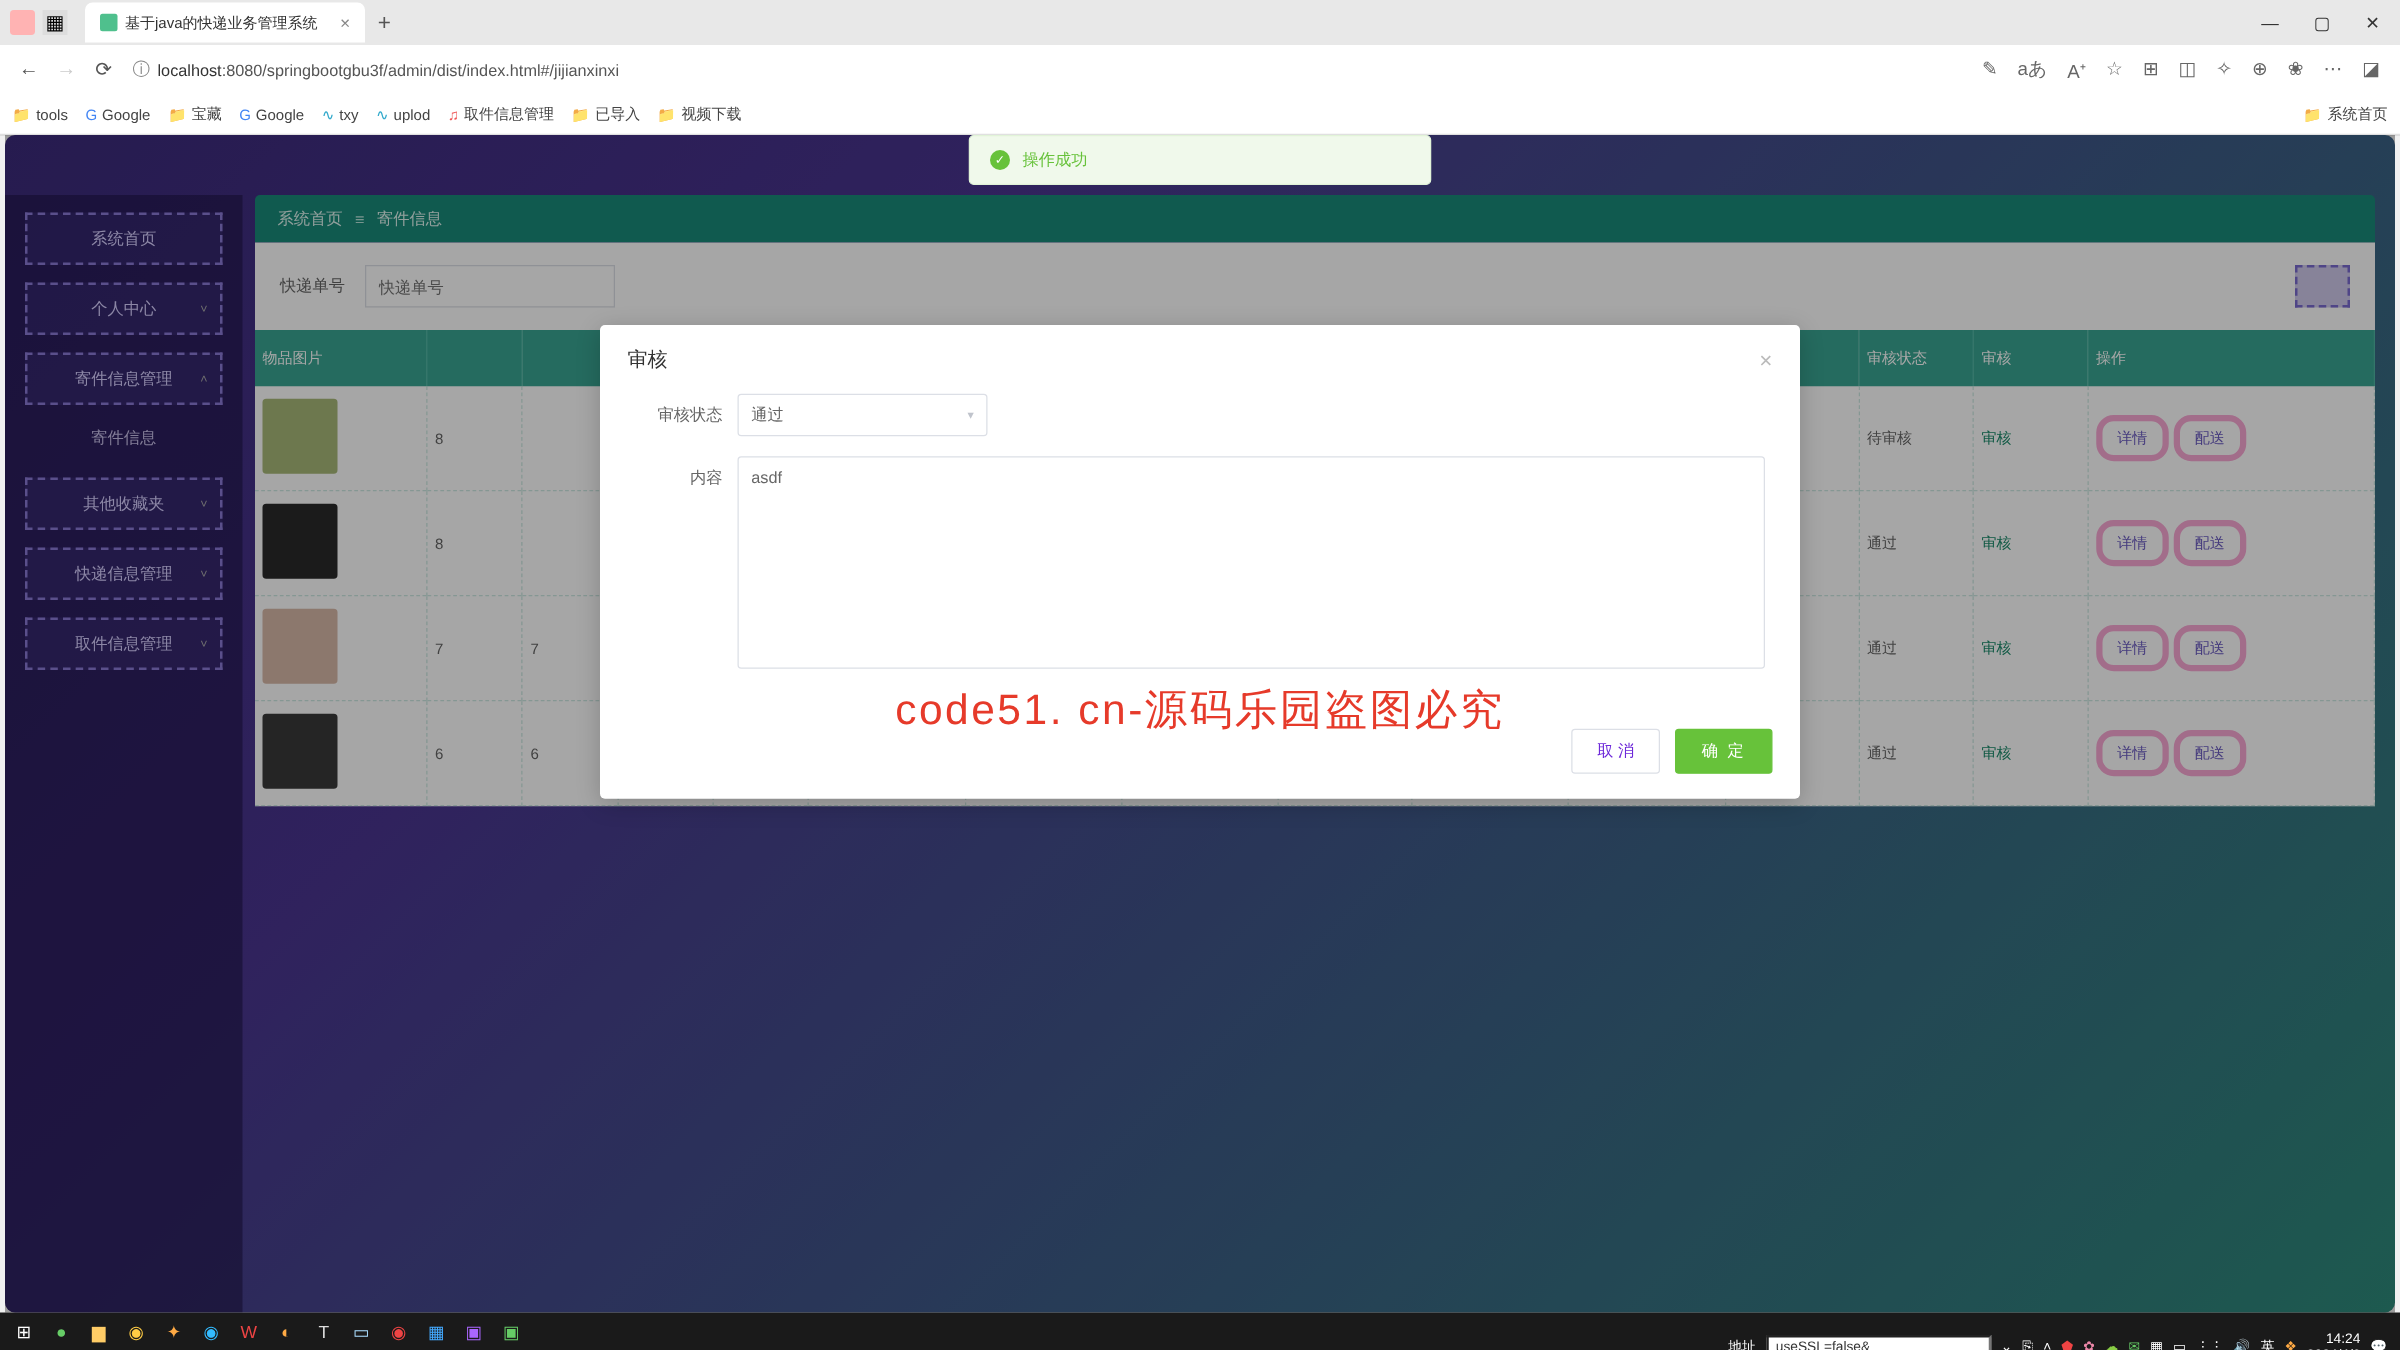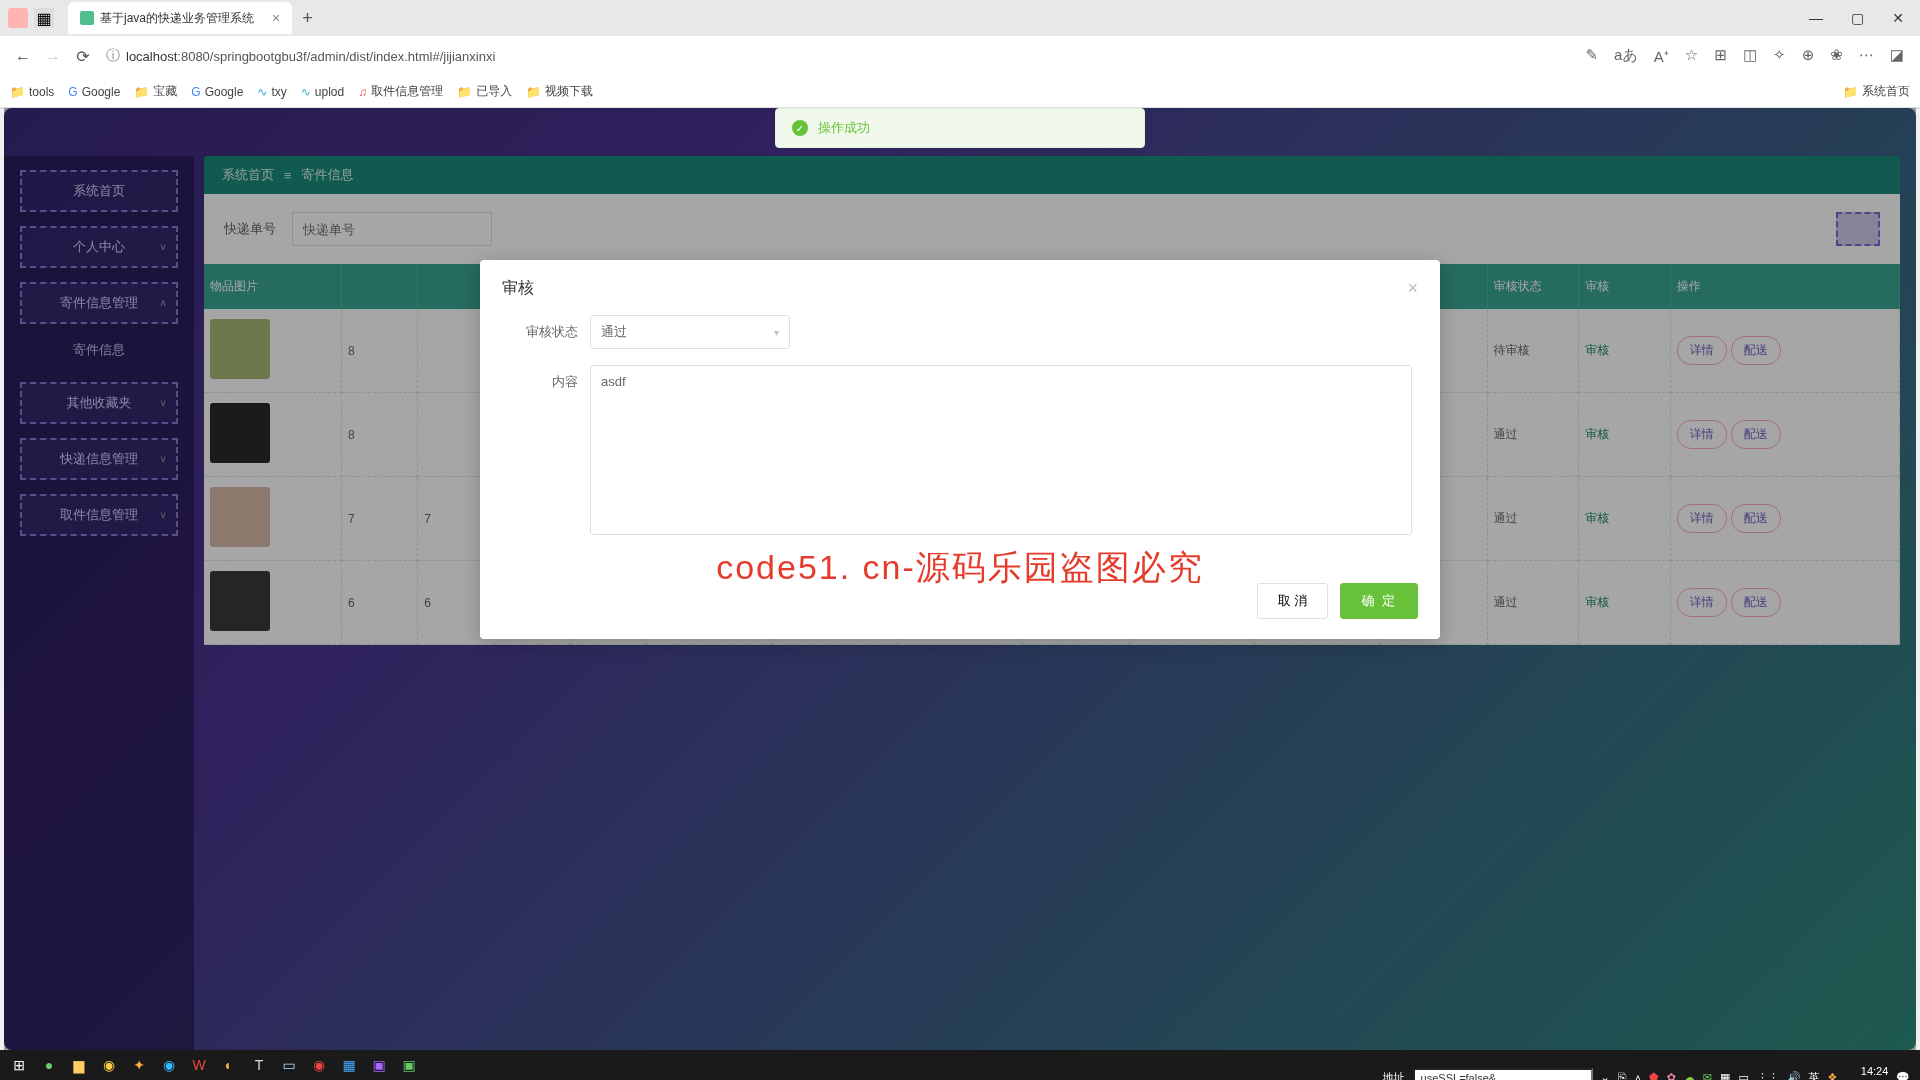--- a/index.html
+++ b/index.html
@@ -49,42 +49,42 @@
 .search-input { width: 200px; height: 34px; border: 1px solid #dcdfe6; padding: 0 10px; font-size: 13px; color: #999; }
 .search-btn { width: 44px; height: 34px; border: 2px dashed #7a6ad0; background: rgba(100,80,190,0.3); margin-left: auto; }
 
 .table-wrap { background: #fff; overflow: hidden; }
 table { width: 100%; border-collapse: collapse; font-size: 12px; }
 thead { background: #3aa592; color: #fff; }
 th { padding: 14px 6px; text-align: left; font-weight: normal; border-right: 1px solid #4fb5a3; }
 tbody tr { border-bottom: 1px dashed #cce8e2; }
 td { padding: 10px 6px; border-right: 1px dashed #cce8e2; color: #666; vertical-align: middle; }
 .thumb { width: 60px; height: 60px; background: #ddd; border-radius: 3px; display: inline-block; }
-.pill { display: inline-block; padding: 5px 12px; border: 1px solid #f9a8d4; border-radius: 14px; color: #6a5ac0; font-size: 12px; cursor: pointer; margin-right: 4px; }
+.pill { display: inline-block; padding: 5px 12px; border: 5px solid #f9a8d4; border-radius: 14px; color: #6a5ac0; font-size: 12px; cursor: pointer; margin-right: 4px; }
 .link-g { color: #1a8a6a; cursor: pointer; }
 
 
 .toast { position: absolute; top: 108px; left: 50%; transform: translateX(-50%); background: #f0f9eb; border: 1px solid #e1f3d8; width: 370px; height: 40px; display: flex; align-items: center; padding: 0 16px; color: #67c23a; font-size: 13px; border-radius: 4px; z-index: 50; }
 .toast-ico { width: 16px; height: 16px; background: #67c23a; border-radius: 50%; color: #fff; display: flex; align-items: center; justify-content: center; font-size: 10px; margin-right: 10px; }
 
 
 .mask { position: absolute; top: 108px; left: 4px; right: 4px; bottom: 30px; background: rgba(0,0,0,0.35); z-index: 40; }
 .modal { position: absolute; left: 50%; top: 260px; transform: translateX(-50%); width: 960px; background: #fff; border-radius: 4px; z-index: 60; box-shadow: 0 4px 20px rgba(0,0,0,0.2); }
 .modal-head { padding: 18px 22px 6px; display: flex; justify-content: space-between; align-items: center; }
 .modal-title { font-size: 16px; color: #333; }
 .modal-close { color: #bbb; font-size: 18px; cursor: pointer; }
 .modal-body { padding: 10px 28px 20px; }
 .form-row { display: flex; align-items: flex-start; margin-bottom: 16px; }
 .form-label { width: 70px; text-align: right; color: #666; font-size: 13px; padding-top: 8px; margin-right: 12px; }
 .select { width: 200px; height: 34px; border: 1px solid #dcdfe6; border-radius: 3px; display: flex; align-items: center; padding: 0 10px; color: #666; font-size: 13px; justify-content: space-between; cursor: pointer; }
 .select .arr { color: #c0c4cc; font-size: 10px; }
 .textarea { flex: 1; height: 170px; border: 1px solid #dcdfe6; border-radius: 3px; padding: 8px 10px; font-size: 13px; color: #666; resize: none; font-family: inherit; position: relative; }
 .modal-foot { padding: 12px 22px 20px; display: flex; justify-content: flex-end; gap: 12px; }
 .btn { height: 36px; padding: 0 20px; border-radius: 3px; font-size: 13px; cursor: pointer; display: flex; align-items: center; }
-.btn-default { background: #fff; border: 1px solid #dcdfe6; color: #000000; }
+.btn-default { background: #fff; border: 1px solid #dcdfe6; color: #6d28d9; }
 .btn-primary { background: #67c23a; border: 1px solid #67c23a; color: #fff; letter-spacing: 2px; }
 
 .watermark { position: absolute; left: 50%; top: 545px; transform: translateX(-50%); color: #e63a2a; font-size: 34px; font-weight: 500; z-index: 70; letter-spacing: 2px; pointer-events: none; }
 
 
 .taskbar { position: absolute; bottom: 0; left: 0; right: 0; height: 30px; background: #1a1a1a; display: flex; align-items: center; padding: 0 4px; }
 .tb-ico { width: 30px; height: 26px; display: flex; align-items: center; justify-content: center; color: #fff; font-size: 14px; }
 .tb-right { margin-left: auto; display: flex; align-items: center; gap: 8px; color: #fff; font-size: 11px; padding-right: 6px; margin-top: 25px; }
 .tb-input { width: 180px; height: 20px; background: #fff; font-size: 11px; padding: 0 6px; color: #333; }
 .tb-time { text-align: right; line-height: 1.1; }

